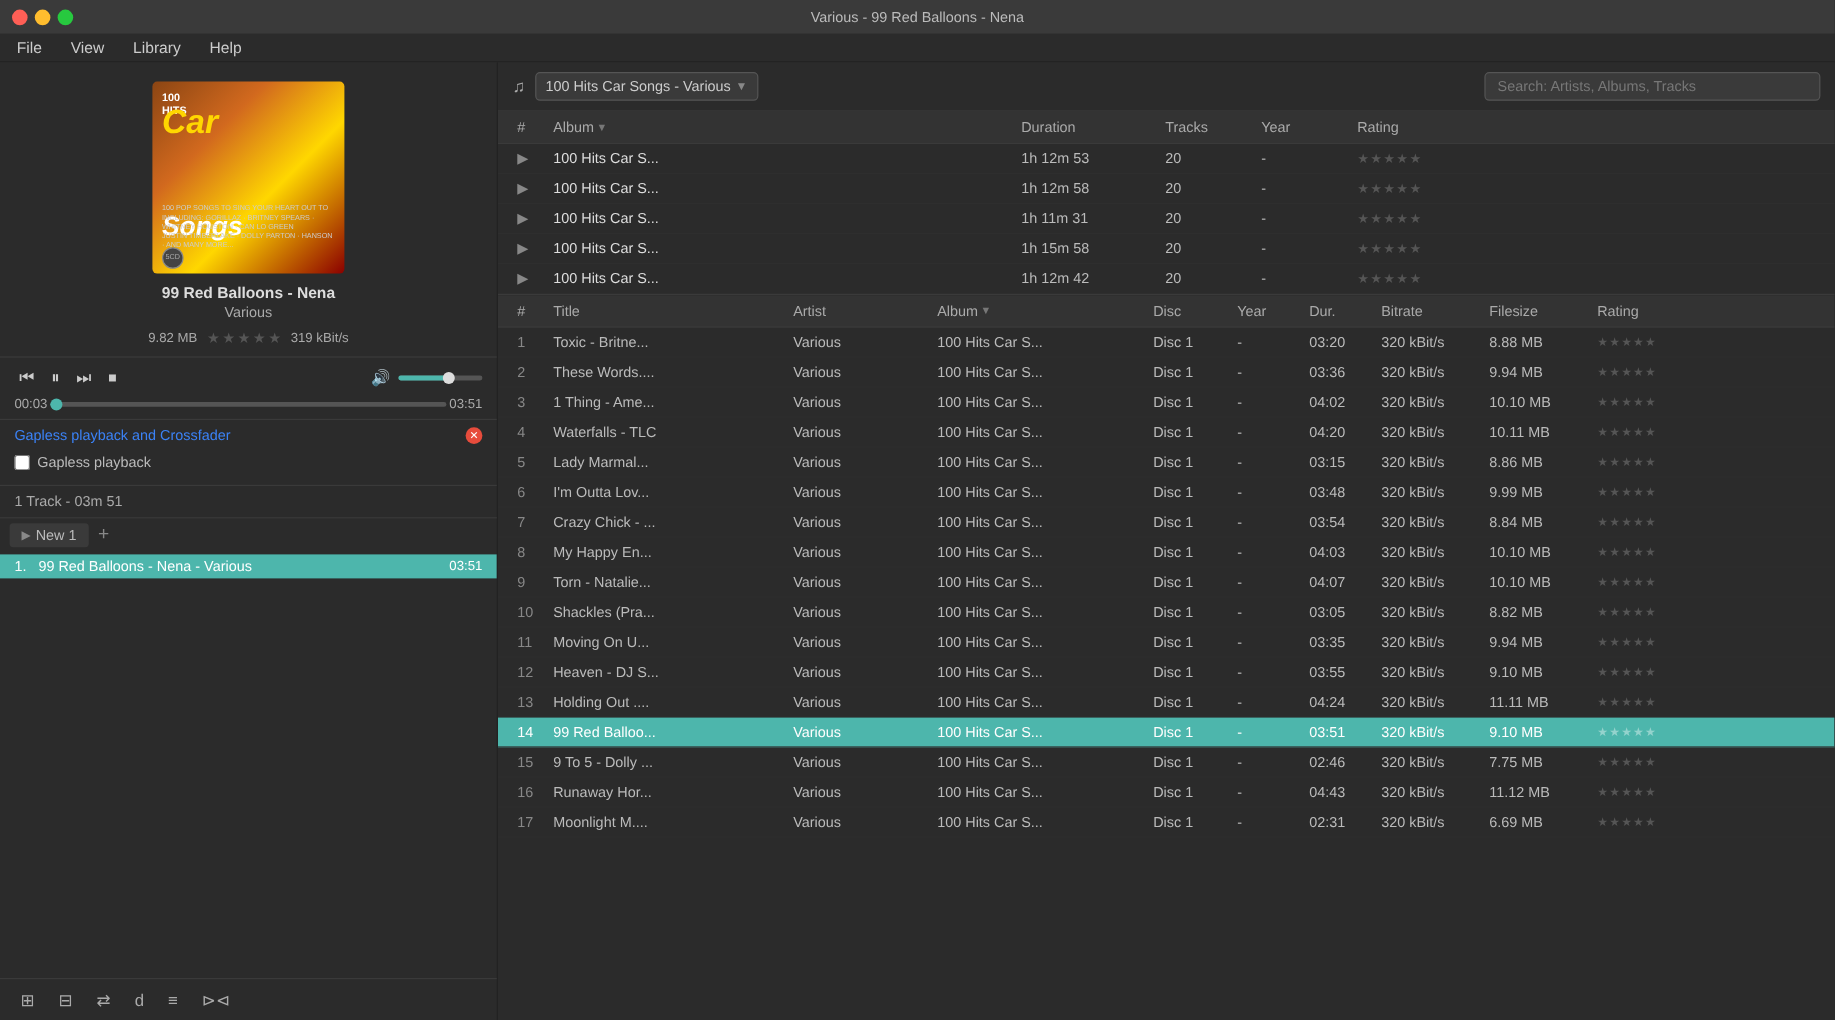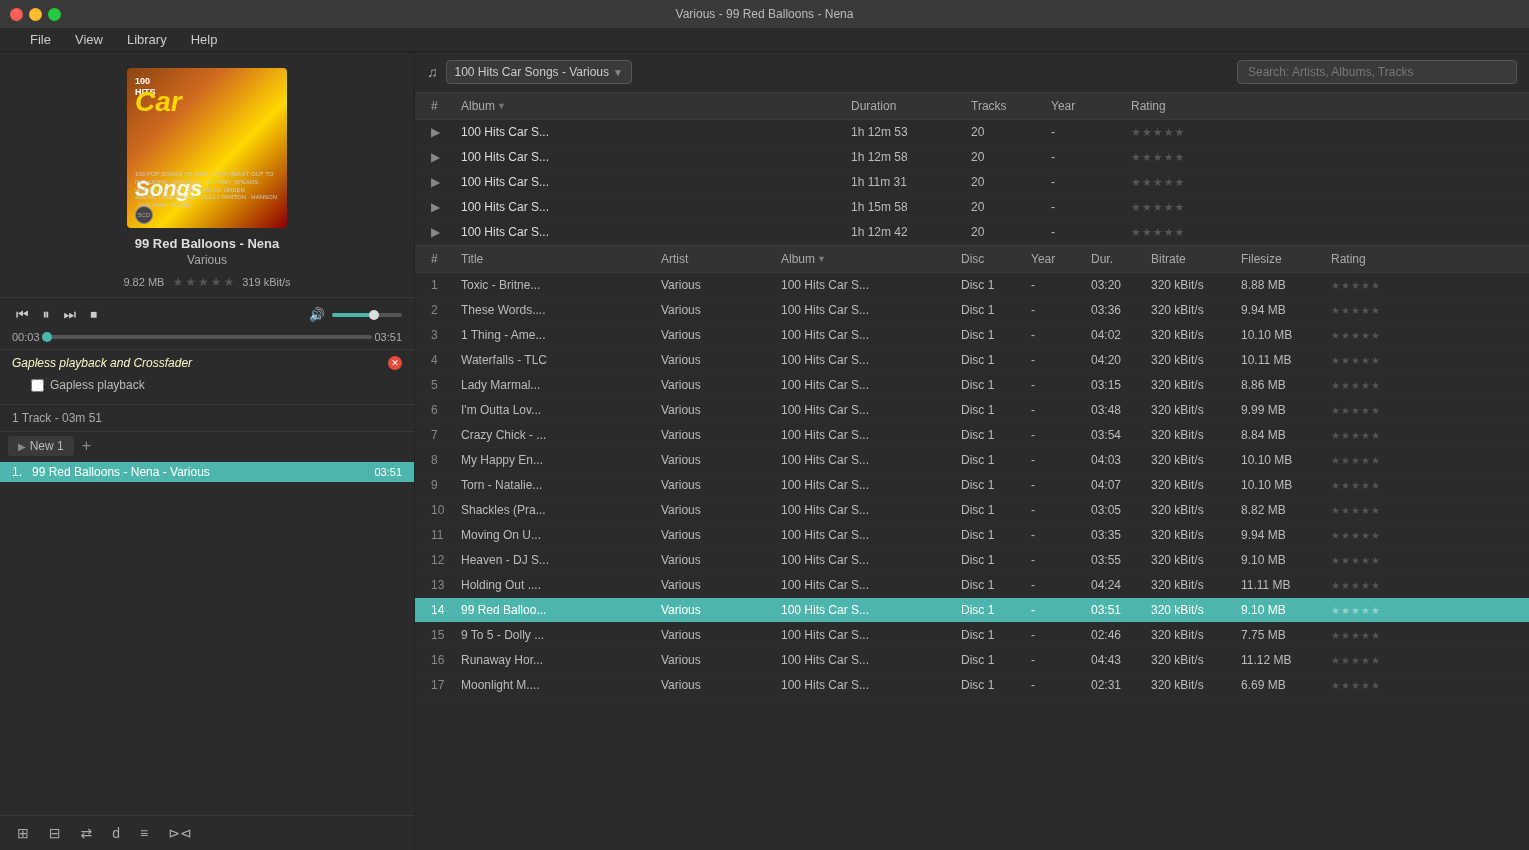--- a/index.html
+++ b/index.html
@@ -42,21 +42,21 @@
       font-size: 12px;
       color: #bbb;
     }
 
     
     #menubar {
       background: #2b2b2b;
       height: 24px;
       display: flex;
       align-items: center;
-      padding: 0 24px;
+      padding: 0 8px;
       gap: 12px;
       border-bottom: 1px solid #222;
     }
     .menu-item {
       color: #ccc;
       font-size: 13px;
       padding: 2px 6px;
       cursor: pointer;
       border-radius: 3px;
     }
@@ -257,34 +257,33 @@
     #gapless-section {
       padding: 6px 12px;
       border-top: 1px solid #3a3a3a;
     }
     #gapless-header {
       display: flex;
       align-items: center;
       justify-content: space-between;
       margin-bottom: 8px;
     }
-    #gapless-title { font-size: 12px; color: #fef9c3; font-weight: 500; font-style: italic; }
+    #gapless-title { font-size: 12px; color: #3b82f6; font-weight: 500; }
     #gapless-close {
       width: 14px; height: 14px;
       background: #e74c3c;
       border-radius: 50%;
       display: flex; align-items: center; justify-content: center;
       font-size: 9px; color: #fff; cursor: pointer;
     }
     .checkbox-row {
       display: flex;
       align-items: center;
       gap: 6px;
       margin-bottom: 6px;
-      margin-left: 19px;
     }
     .checkbox-row input[type=checkbox] {
       accent-color: #4db6ac;
       cursor: pointer;
     }
     .checkbox-label { font-size: 12px; color: #bbb; }
     #crossfader-row {
       display: flex;
       align-items: center;
       gap: 6px;

